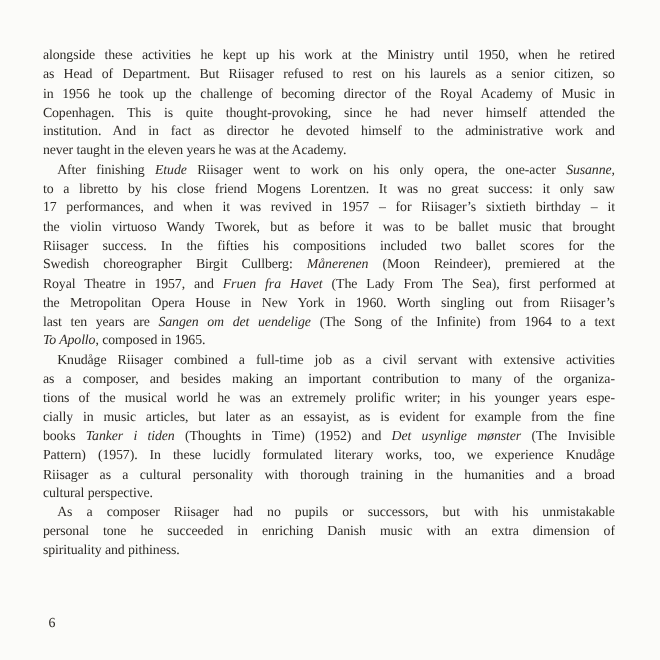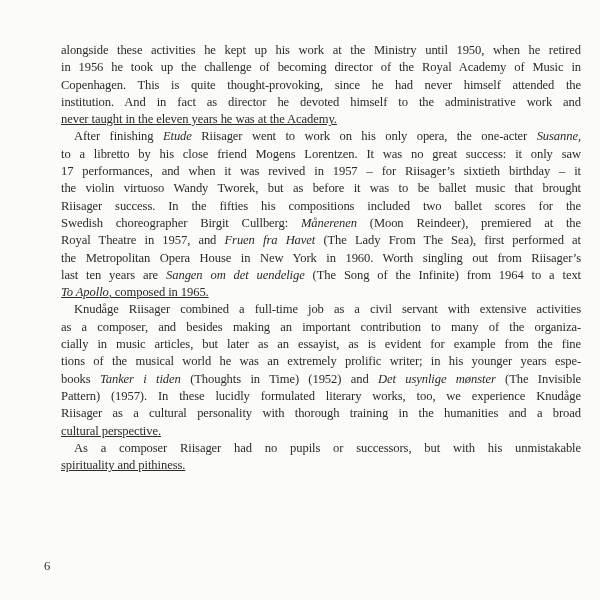--- a/index.html
+++ b/index.html
@@ -13,42 +13,41 @@
     background: #fbfbf9;
     overflow: hidden;
     font-family: "Liberation Serif", serif;
   }
   .page {
     position: absolute;
     inset: 0;
   }
   .text-block {
     position: absolute;
-    left: 61px;
+    left: 39px;
     top: 42px;
     width: 520px;
     font-size: 12.6px;
     letter-spacing: -0.1px;
     color: #2e2b27;
   }
   .paragraph {
     margin: 0;
     padding: 0;
   }
   .line {
     height: 17.3px;
     line-height: 17.3px;
     text-align: justify;
     text-align-last: justify;
     overflow: hidden;
     white-space: normal;
   }
   .line.last {
     text-align-last: left;
-    text-decoration: underline;
   }
   .line.indent {
     padding-left: 13px;
   }
   .it {
     font-style: italic;
   }
   .page-number {
     position: absolute;
     left: 44px;
@@ -58,46 +57,48 @@
     color: #2e2b27;
   }
 </style>
 </head>
 <body style="background: rgb(251, 251, 249);">
 
 <div class="page">
   <div class="text-block" style="color: rgb(46, 43, 39);">
       <div class="paragraph">
         <div class="line"><span>alongside these activities he kept up his work at the Ministry until 1950, when he retired</span></div>
+        <div class="line"><span>as Head of Department. But Riisager refused to rest on his laurels as a senior citizen, so</span></div>
         <div class="line"><span>in 1956 he took up the challenge of becoming director of the Royal Academy of Music in</span></div>
         <div class="line"><span>Copenhagen. This is quite thought-provoking, since he had never himself attended the</span></div>
         <div class="line"><span>institution. And in fact as director he devoted himself to the administrative work and</span></div>
         <div class="line last"><span>never taught in the eleven years he was at the Academy.</span></div>
       </div>
       <div class="paragraph">
         <div class="line indent"><span>After finishing </span><span class="it">Etude</span><span> Riisager went to work on his only opera, the one-acter </span><span class="it">Susanne,</span></div>
         <div class="line"><span>to a libretto by his close friend Mogens Lorentzen. It was no great success: it only saw</span></div>
         <div class="line"><span>17 performances, and when it was revived in 1957 – for Riisager’s sixtieth birthday – it</span></div>
         <div class="line"><span>the violin virtuoso Wandy Tworek, but as before it was to be ballet music that brought</span></div>
         <div class="line"><span>Riisager success. In the fifties his compositions included two ballet scores for the</span></div>
         <div class="line"><span>Swedish choreographer Birgit Cullberg: </span><span class="it">Månerenen</span><span> (Moon Reindeer), premiered at the</span></div>
         <div class="line"><span>Royal Theatre in 1957, and </span><span class="it">Fruen fra Havet</span><span> (The Lady From The Sea), first performed at</span></div>
         <div class="line"><span>the Metropolitan Opera House in New York in 1960. Worth singling out from Riisager’s</span></div>
         <div class="line"><span>last ten years are </span><span class="it">Sangen om det uendelige</span><span> (The Song of the Infinite) from 1964 to a text</span></div>
         <div class="line last"><span class="it">To Apollo</span><span>, composed in 1965.</span></div>
       </div>
       <div class="paragraph">
         <div class="line indent"><span>Knudåge Riisager combined a full-time job as a civil servant with extensive activities</span></div>
         <div class="line"><span>as a composer, and besides making an important contribution to many of the organiza-</span></div>
+        <div class="line"><span>tions of the musical world he was an extremely prolific writer; in his younger years espe-</span></div>
         <div class="line"><span>cially in music articles, but later as an essayist, as is evident for example from the fine</span></div>
-        <div class="line"><span>tions of the musical world he was an extremely prolific writer; in his younger years espe-</span></div>
         <div class="line"><span>books </span><span class="it">Tanker i tiden</span><span> (Thoughts in Time) (1952) and </span><span class="it">Det usynlige mønster</span><span> (The Invisible</span></div>
         <div class="line"><span>Pattern) (1957). In these lucidly formulated literary works, too, we experience Knudåge</span></div>
         <div class="line"><span>Riisager as a cultural personality with thorough training in the humanities and a broad</span></div>
         <div class="line last"><span>cultural perspective.</span></div>
       </div>
       <div class="paragraph">
         <div class="line indent"><span>As a composer Riisager had no pupils or successors, but with his unmistakable</span></div>
+        <div class="line"><span>personal tone he succeeded in enriching Danish music with an extra dimension of</span></div>
         <div class="line last"><span>spirituality and pithiness.</span></div>
       </div>
     </div>
   <div class="page-number">6</div>
 </div>
 
 </body></html>

